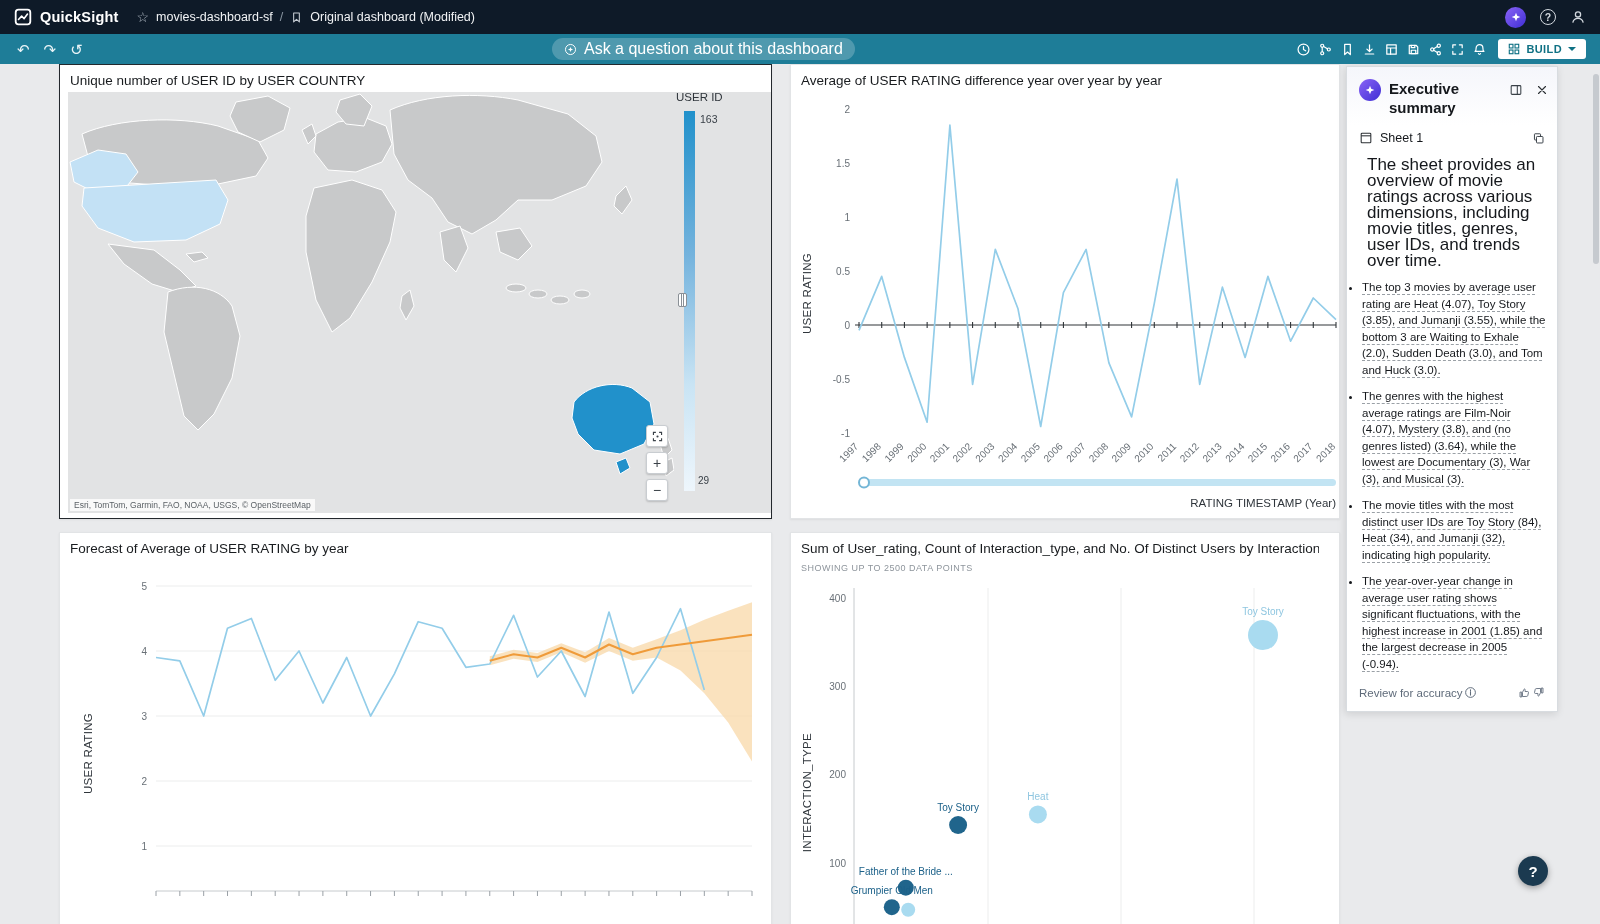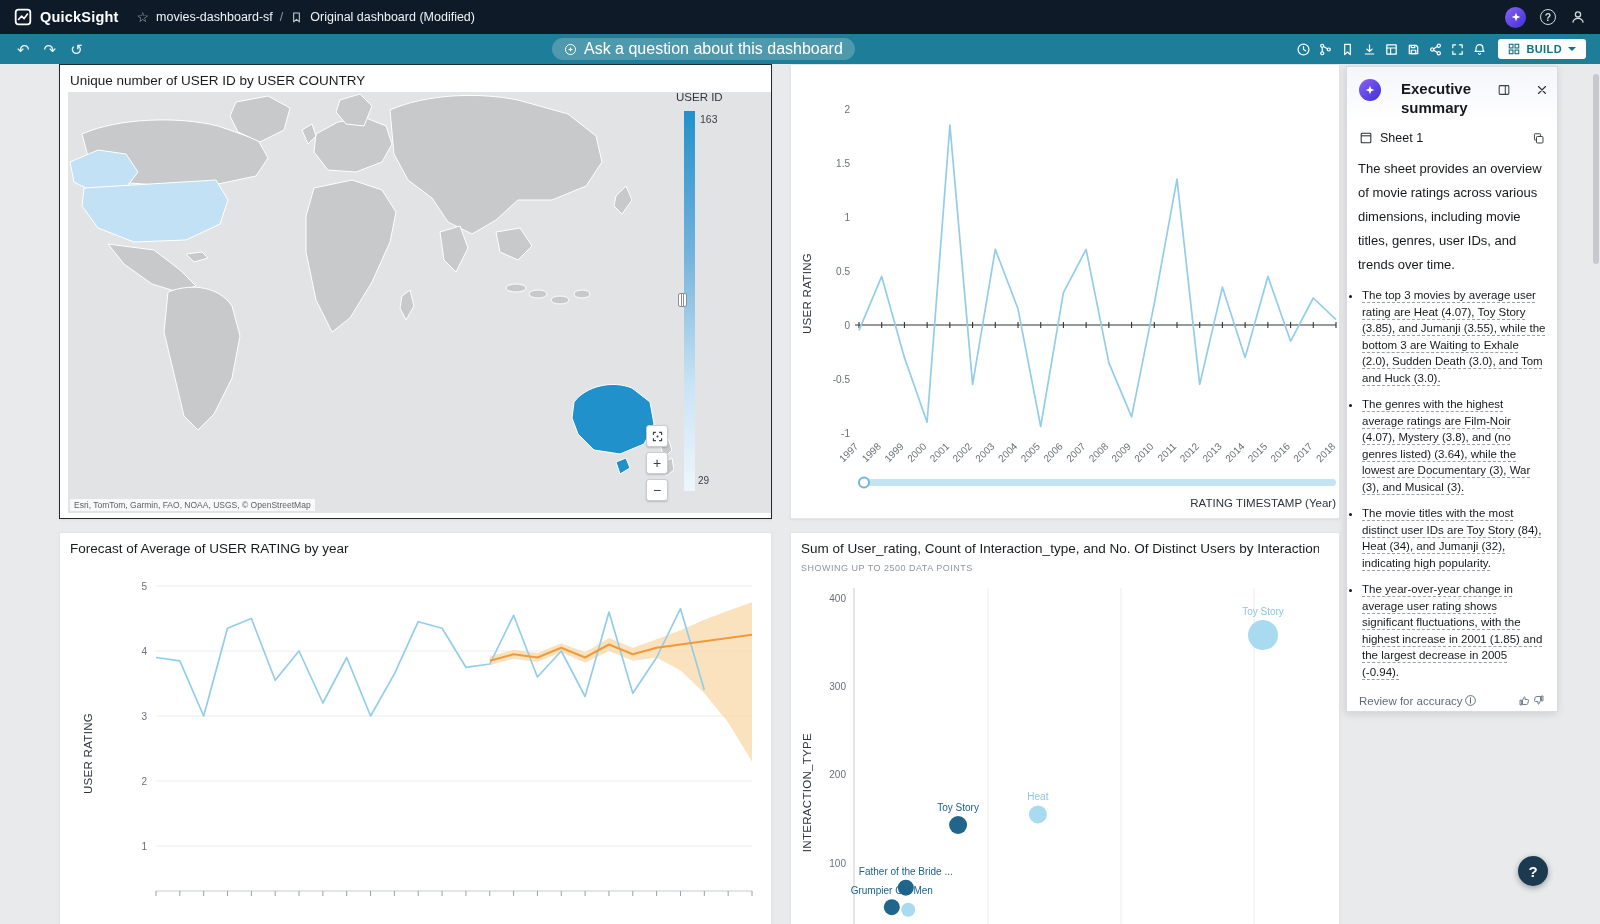--- a/index.html
+++ b/index.html
@@ -72,31 +72,31 @@
   .axis-zero{stroke:#303539;stroke-width:1.1}
   .grid{stroke:#eceded;stroke-width:1}
   .axisline{stroke:#c6cacd;stroke-width:1}
   .axis-tick{stroke:#9aa0a6;stroke-width:1}
   .scrub{fill:#c2e4f3}
   .scrub-knob{fill:#fff;stroke:#74b6d6;stroke-width:2}
   .bubble-label{font-size:10px}
 
   
   .summary{position:absolute;left:1346px;top:2px;width:212px;height:646px;background:#fff;border:1px solid #d8dce0;box-shadow:-1px 2px 8px rgba(0,0,0,.12);overflow:hidden}
-  .sum-head{display:flex;align-items:flex-start;gap:20px;padding:12px 6px 8px 12px;background:linear-gradient(180deg,#f5f6fb,#fff)}
+  .sum-head{display:flex;align-items:flex-start;gap:8px;padding:12px 6px 8px 12px;background:linear-gradient(180deg,#f5f6fb,#fff)}
   .sum-q{width:22px;height:22px;border-radius:50%;background:linear-gradient(135deg,var(--q-purple-1),var(--q-purple-2));display:grid;place-items:center;flex:none}
   .sum-q svg{width:12px;height:12px;display:block}
   .sum-title{font-size:15px;font-weight:600;color:#15181c;line-height:19px;flex:1}
   .sum-ic{width:18px;height:18px;display:grid;place-items:center;flex:none;margin-top:2px}
   .sum-ic svg{width:14px;height:14px;display:block}
   .sheet-row{display:flex;align-items:center;gap:7px;padding:6px 12px 10px}
   .sheet-ic svg{width:14px;height:14px;display:block}
   .sheet-label{font-size:12.5px;color:#15181c;flex:1}
   .copy-ic svg{width:13px;height:13px;display:block}
-  .sum-intro{padding:2px 11px 0;font-size:13px;line-height:24px;color:#15181c}
+  .sum-intro{padding:2px 20px 0;font-size:17px;line-height:16px;color:#15181c}
   .sum-list{margin:10px 0 0 15px;padding-right:10px;list-style:disc}
   .sum-list li{font-size:11.5px;line-height:16.5px;color:#15181c;margin-bottom:10px;text-decoration:underline;text-decoration-style:dashed;text-decoration-color:#9aa0a6;text-decoration-thickness:1px;text-underline-offset:3px}
   .review-row{display:flex;align-items:center;gap:1px;padding:4px 12px 12px;font-size:11.5px;color:#5f6b7a}
   .review-row .spacer{flex:1}
   .info-ic svg,.thumb svg{width:13px;height:13px;display:block}
   .thumb.down svg{transform:rotate(180deg)}
 
   .help-fab{position:absolute;right:52px;bottom:38px;width:30px;height:30px;border-radius:50%;background:#1b3a50;color:#fff;font-size:15px;font-weight:700;display:grid;place-items:center;box-shadow:0 2px 6px rgba(0,0,0,.35);z-index:40}
   .v-scroll{position:absolute;right:1px;top:70px;bottom:6px;width:6px;z-index:35}
   .v-thumb{position:absolute;top:4px;height:190px;width:6px;background:#c6cacf;border-radius:3px}
@@ -283,20 +283,21 @@
           </button>
       </div>
       <div class="legend-title">USER ID</div>
       <div class="legend-bar"></div>
       <div class="legend-handle"></div>
       <div class="legend-max">163</div>
       <div class="legend-min">29</div>
     </section>
 
     <section class="panel" style="left:790px;top:0;width:550px;height:455px">
+      <h2 class="panel-title">Average of USER RATING difference year over year by year</h2>
       <div class="ylabel" style="left:10px;top:188px">USER RATING</div>
       <svg id="yoy-svg" class="chart" width="550" height="455">
           <text x="59" y="47.5" class="tick anchor-end">2</text>
           <text x="59" y="101.5" class="tick anchor-end">1.5</text>
           <text x="59" y="155.5" class="tick anchor-end">1</text>
           <text x="59" y="209.5" class="tick anchor-end">0.5</text>
           <text x="59" y="263.5" class="tick anchor-end">0</text>
           <text x="59" y="317.5" class="tick anchor-end">-0.5</text>
           <text x="59" y="371.5" class="tick anchor-end">-1</text>
           <line x1="64" y1="260" x2="545" y2="260" class="axis-zero"></line>

